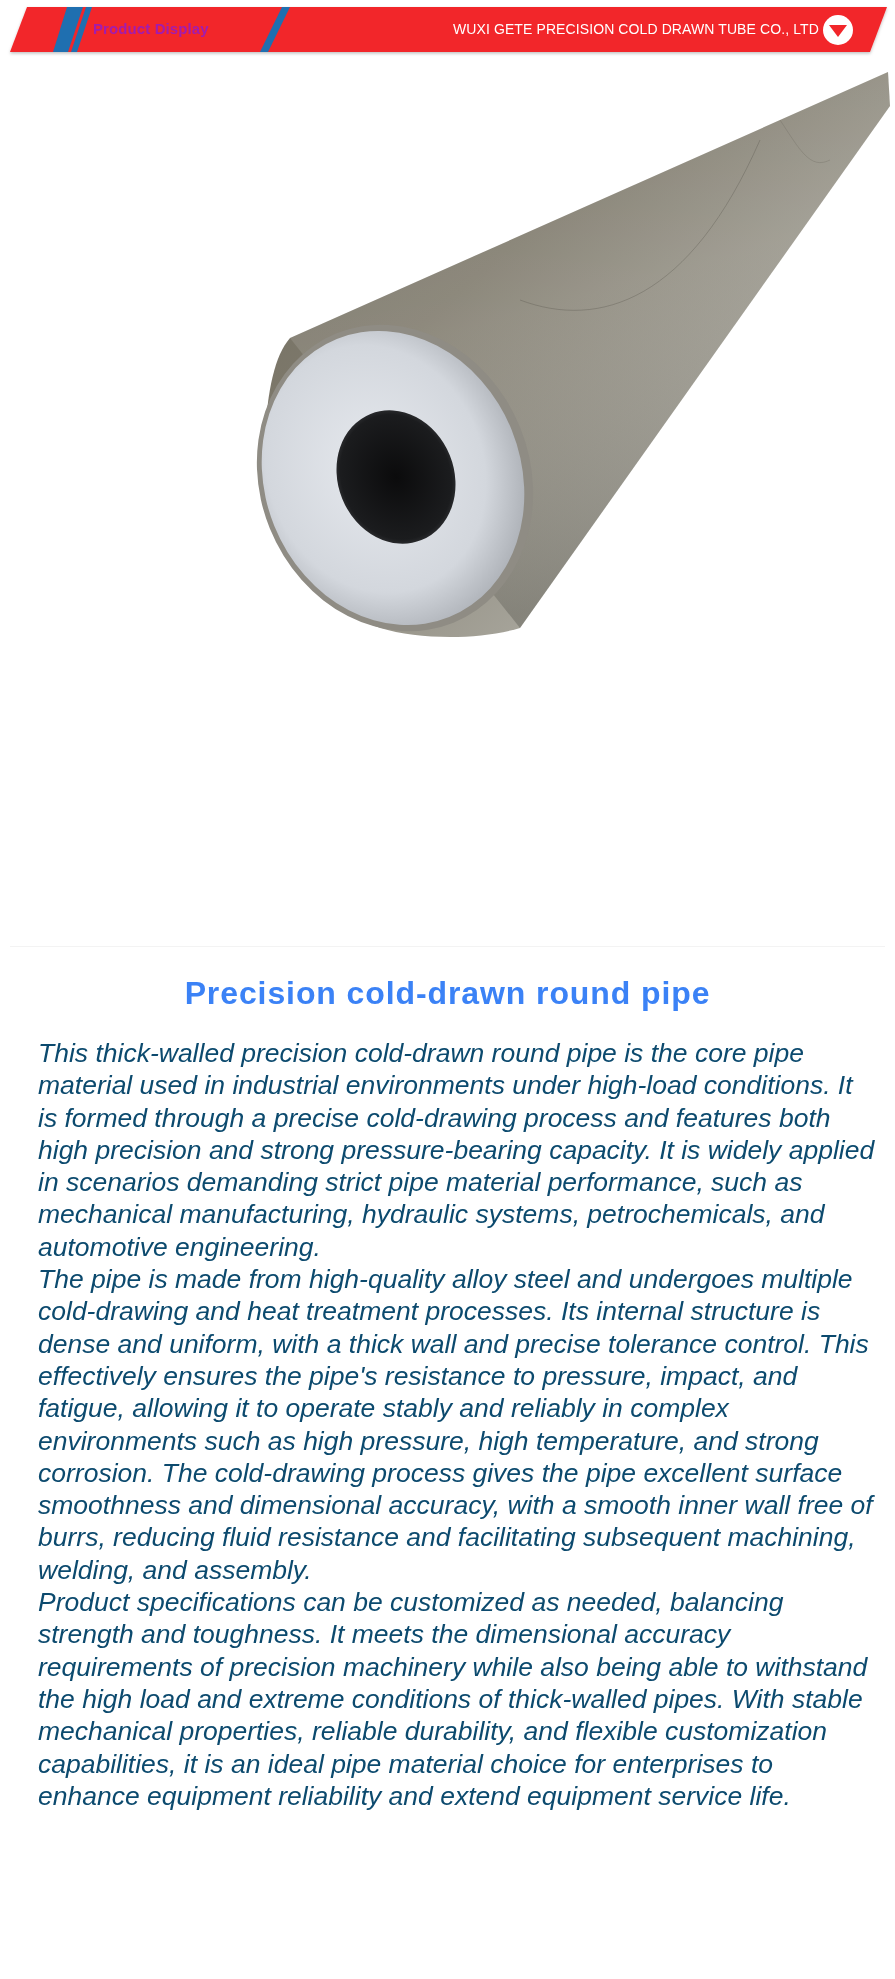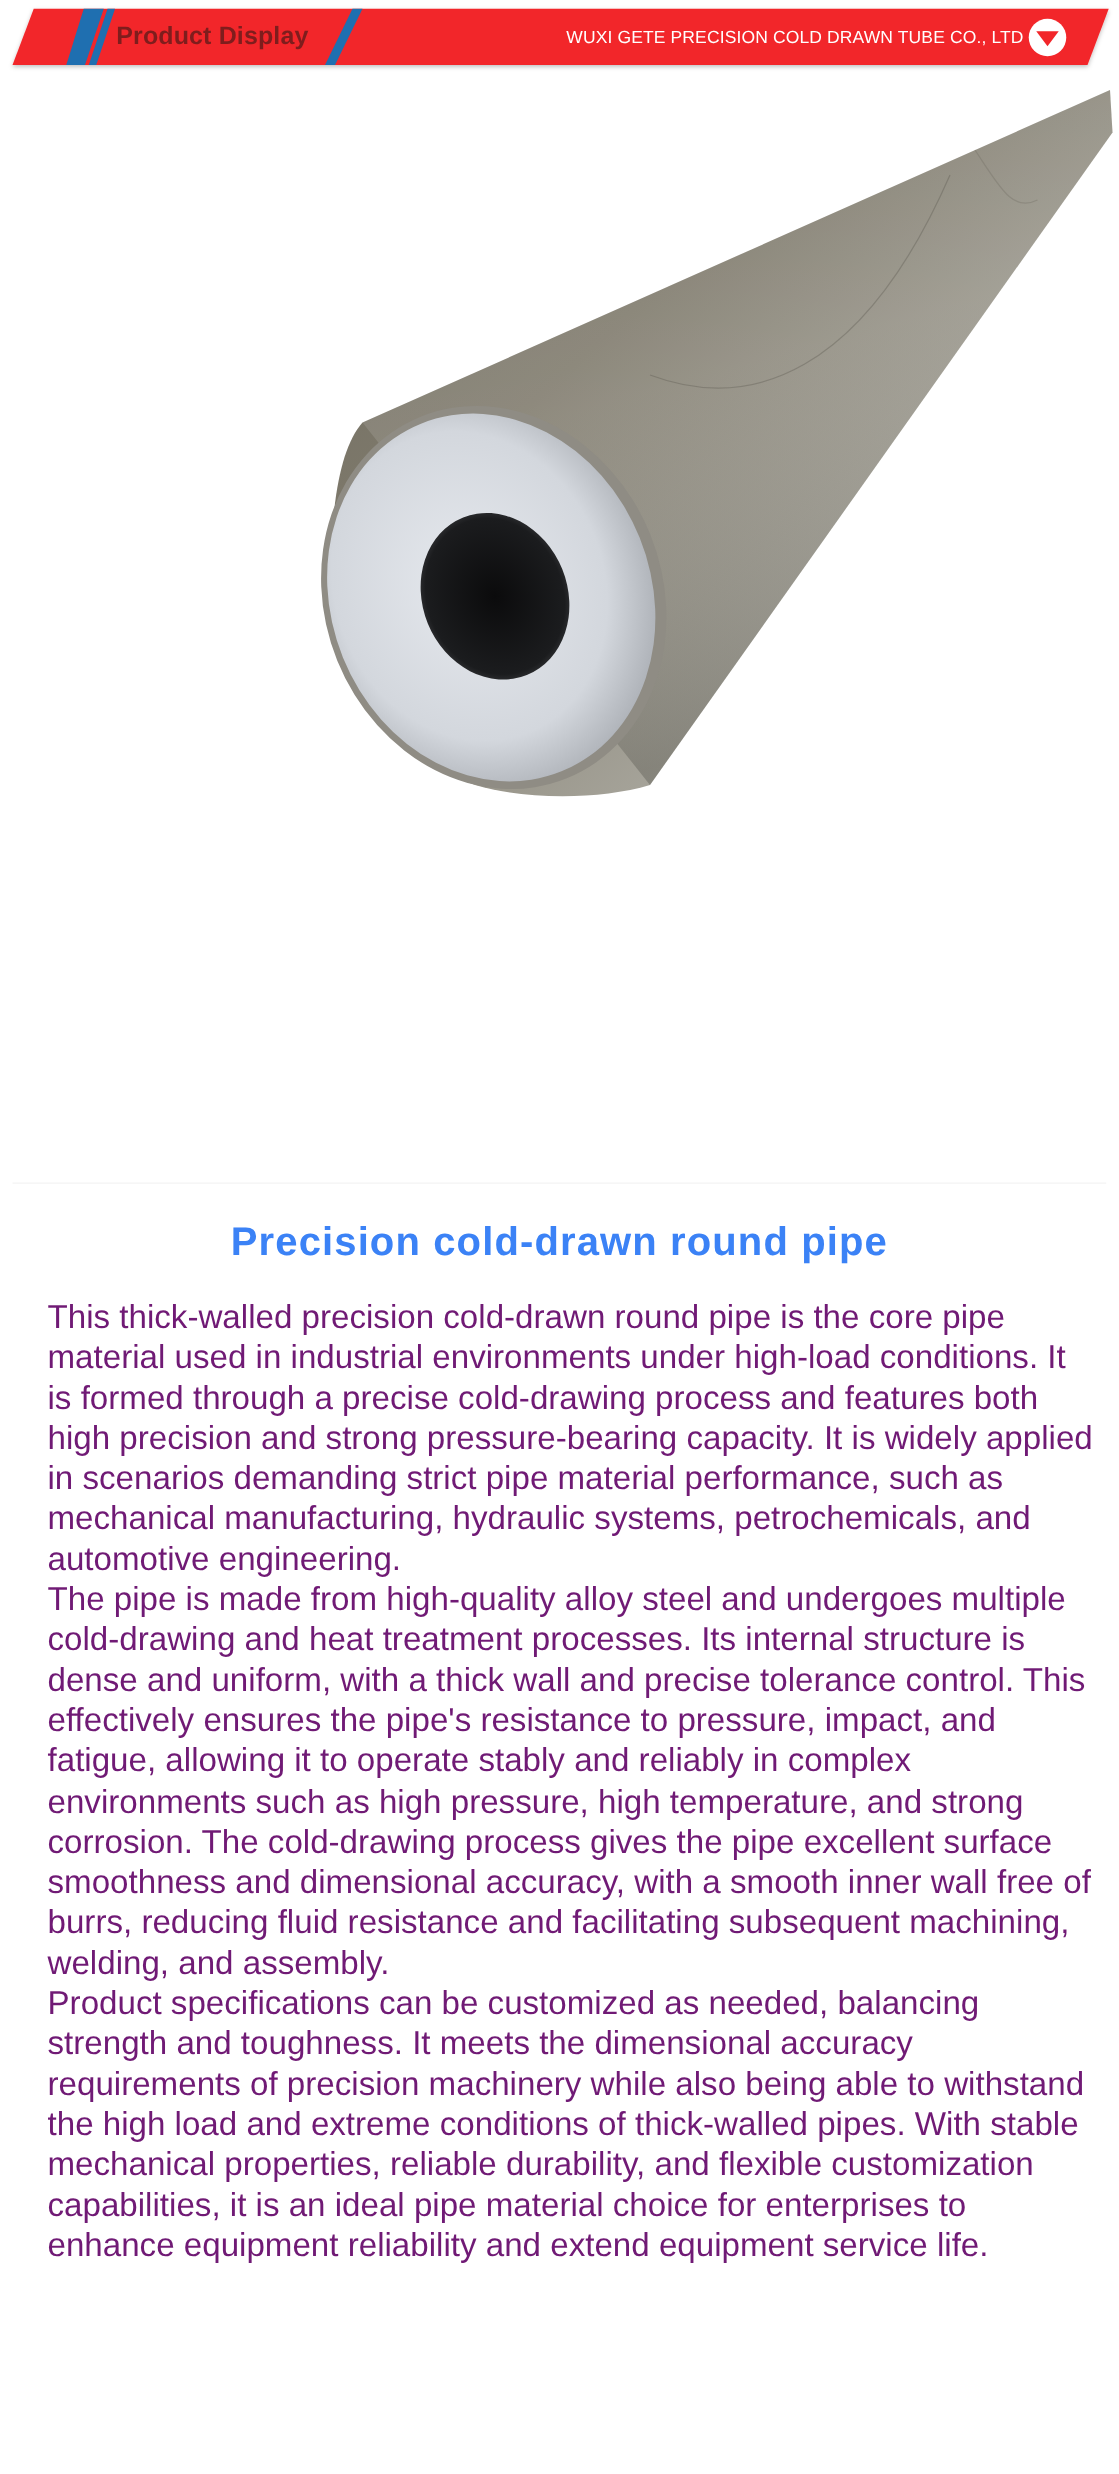--- a/index.html
+++ b/index.html
@@ -15,23 +15,23 @@
     
     .banner {
       position: absolute;
       left: 0; top: 0;
       width: 895px; height: 60px;
     }
     .banner svg { position: absolute; left: 0; top: 0; }
     .banner-title {
       position: absolute;
       left: 93px; top: 14px;
-      color: #7f1d1d;
+      color: #a21caf;
       font-weight: bold;
-      font-size: 20px;
+      font-size: 15px;
       line-height: 30px;
       letter-spacing: 0.1px;
       white-space: nowrap;
     }
     .banner-company {
       position: absolute;
       left: 405px; top: 20px;
       color: #ffffff;
       font-size: 14px;
       line-height: 18px;
@@ -83,21 +83,22 @@
       color: #3b82f6;
       letter-spacing: 0.9px;
       white-space: nowrap;
     }
     .product-body {
       position: absolute;
       left: 38px; top: 1037px;
       width: 840px;
       font-size: 26.5px;
       line-height: 32.3px;
-      color: #701a75;
+      color: #0c4a6e;
+      font-style: italic;
     }
     .product-body p { margin: 0; }
   </style>
 </head>
 <body>
 
 <div class="page">
 
   <div class="banner">
     <svg width="895" height="60" viewBox="0 0 895 60">

